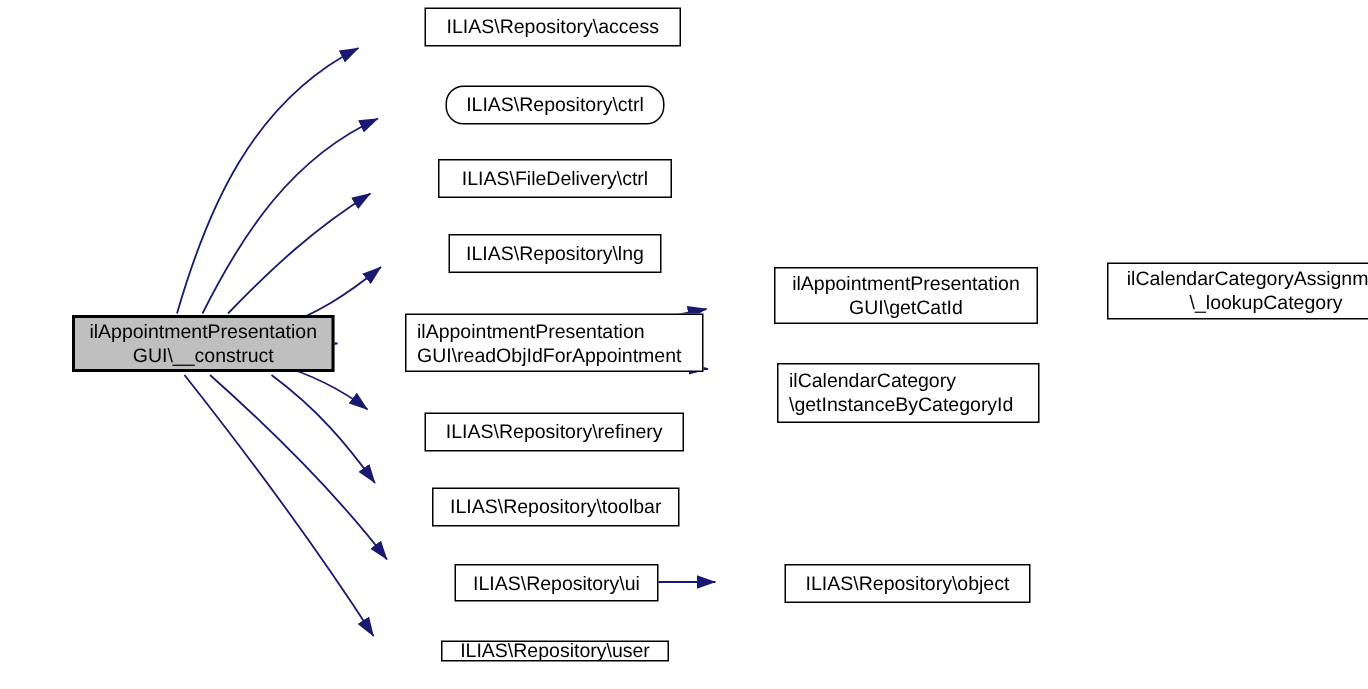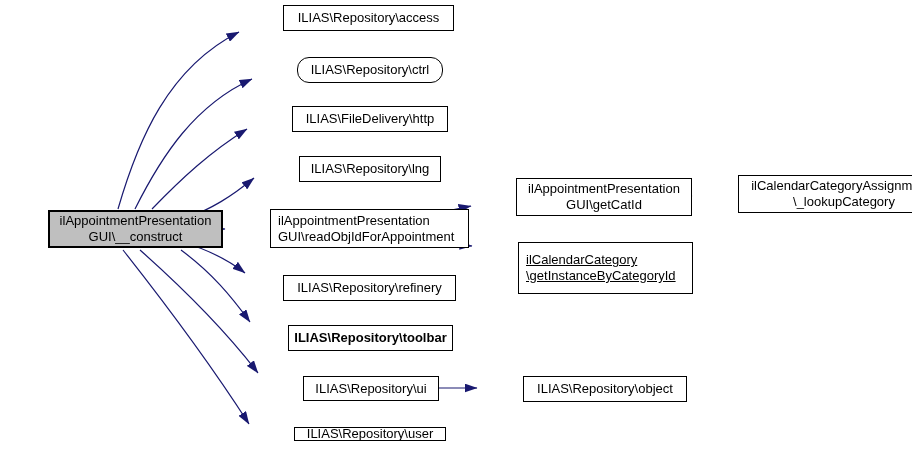--- a/index.html
+++ b/index.html
@@ -87,54 +87,54 @@
 
   <div class="node" style="left:240px; top:5px; width:171px; height:26px;">
     <span class="lbl">ILIAS\Repository\access</span>
   </div>
 
   <div class="node" style="left:254px; top:57px; width:146px; height:26px;border-radius:12px;">
     <span class="lbl">ILIAS\Repository\ctrl</span>
   </div>
 
   <div class="node" style="left:249px; top:106px; width:156px; height:26px;">
-    <span class="lbl">ILIAS\FileDelivery\http</span>
+    <span class="lbl">ILIAS\FileDelivery\ctrl</span>
   </div>
 
   <div class="node" style="left:256px; top:156px; width:142px; height:26px;text-align:center;">
     <span class="lbl">ILIAS\Repository\lng</span>
   </div>
 
   <div class="node left-align" style="left:227px; top:209px; width:199px; height:39px;">
     <span class="lbl">ilAppointmentPresentation
 GUI\readObjIdForAppointment</span>
   </div>
 
   <div class="node" style="left:240px; top:275px; width:173px; height:26px;align-items:center;">
     <span class="lbl">ILIAS\Repository\refinery</span>
   </div>
 
-  <div class="node" style="left:245px; top:325px; width:165px; height:26px;font-weight:bold;">
+  <div class="node" style="left:245px; top:325px; width:165px; height:26px;">
     <span class="lbl">ILIAS\Repository\toolbar</span>
   </div>
 
   <div class="node" style="left:260px; top:376px; width:136px; height:25px;">
     <span class="lbl">ILIAS\Repository\ui</span>
   </div>
 
   <div class="node" style="left:251px; top:427px; width:152px; height:14px;">
     <span class="lbl">ILIAS\Repository\user</span>
   </div>
 
   <div class="node" style="left:473px; top:178px; width:176px; height:38px;">
     <span class="lbl">ilAppointmentPresentation
 GUI\getCatId</span>
   </div>
 
-  <div class="node left-align" style="left:475px; top:242px; width:175px; height:52px;text-decoration:underline;">
+  <div class="node left-align" style="left:475px; top:242px; width:175px; height:40px;">
     <span class="lbl">ilCalendarCategory
 \getInstanceByCategoryId</span>
   </div>
 
   <div class="node" style="left:695px; top:175px; width:212px; height:38px;">
     <span class="lbl">ilCalendarCategoryAssignments
 \_lookupCategory</span>
   </div>
 
   <div class="node" style="left:480px; top:376px; width:164px; height:26px;">

